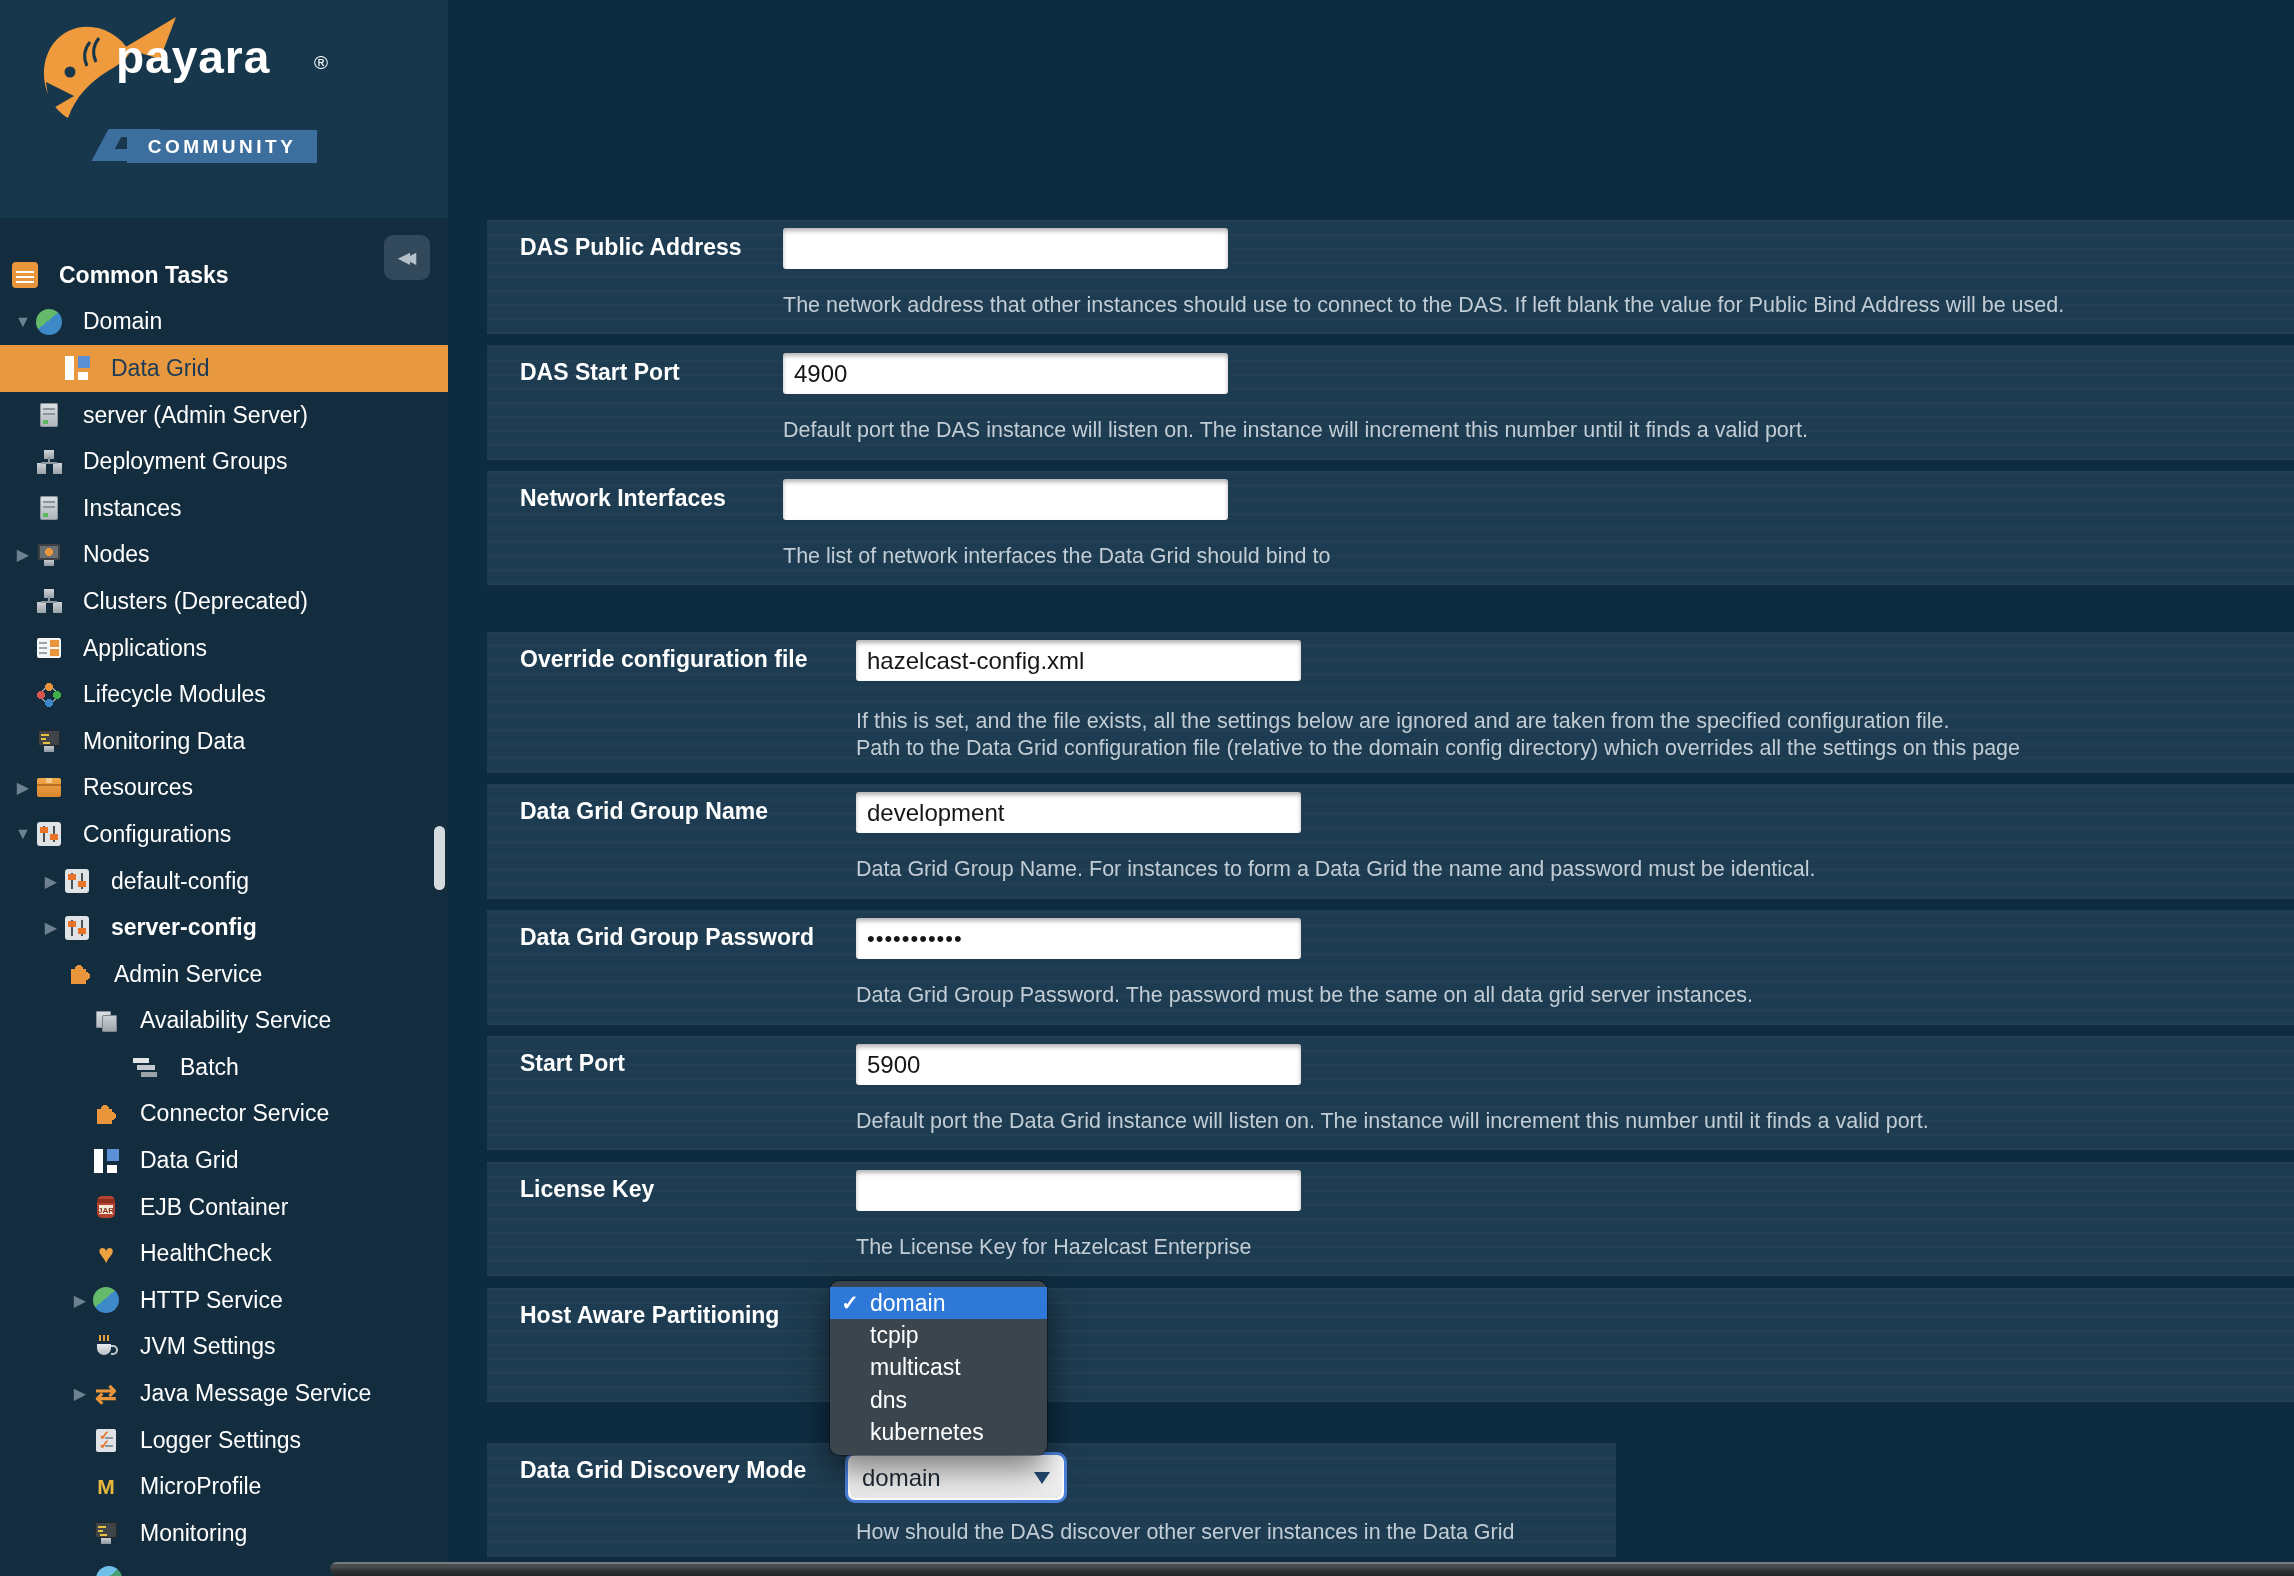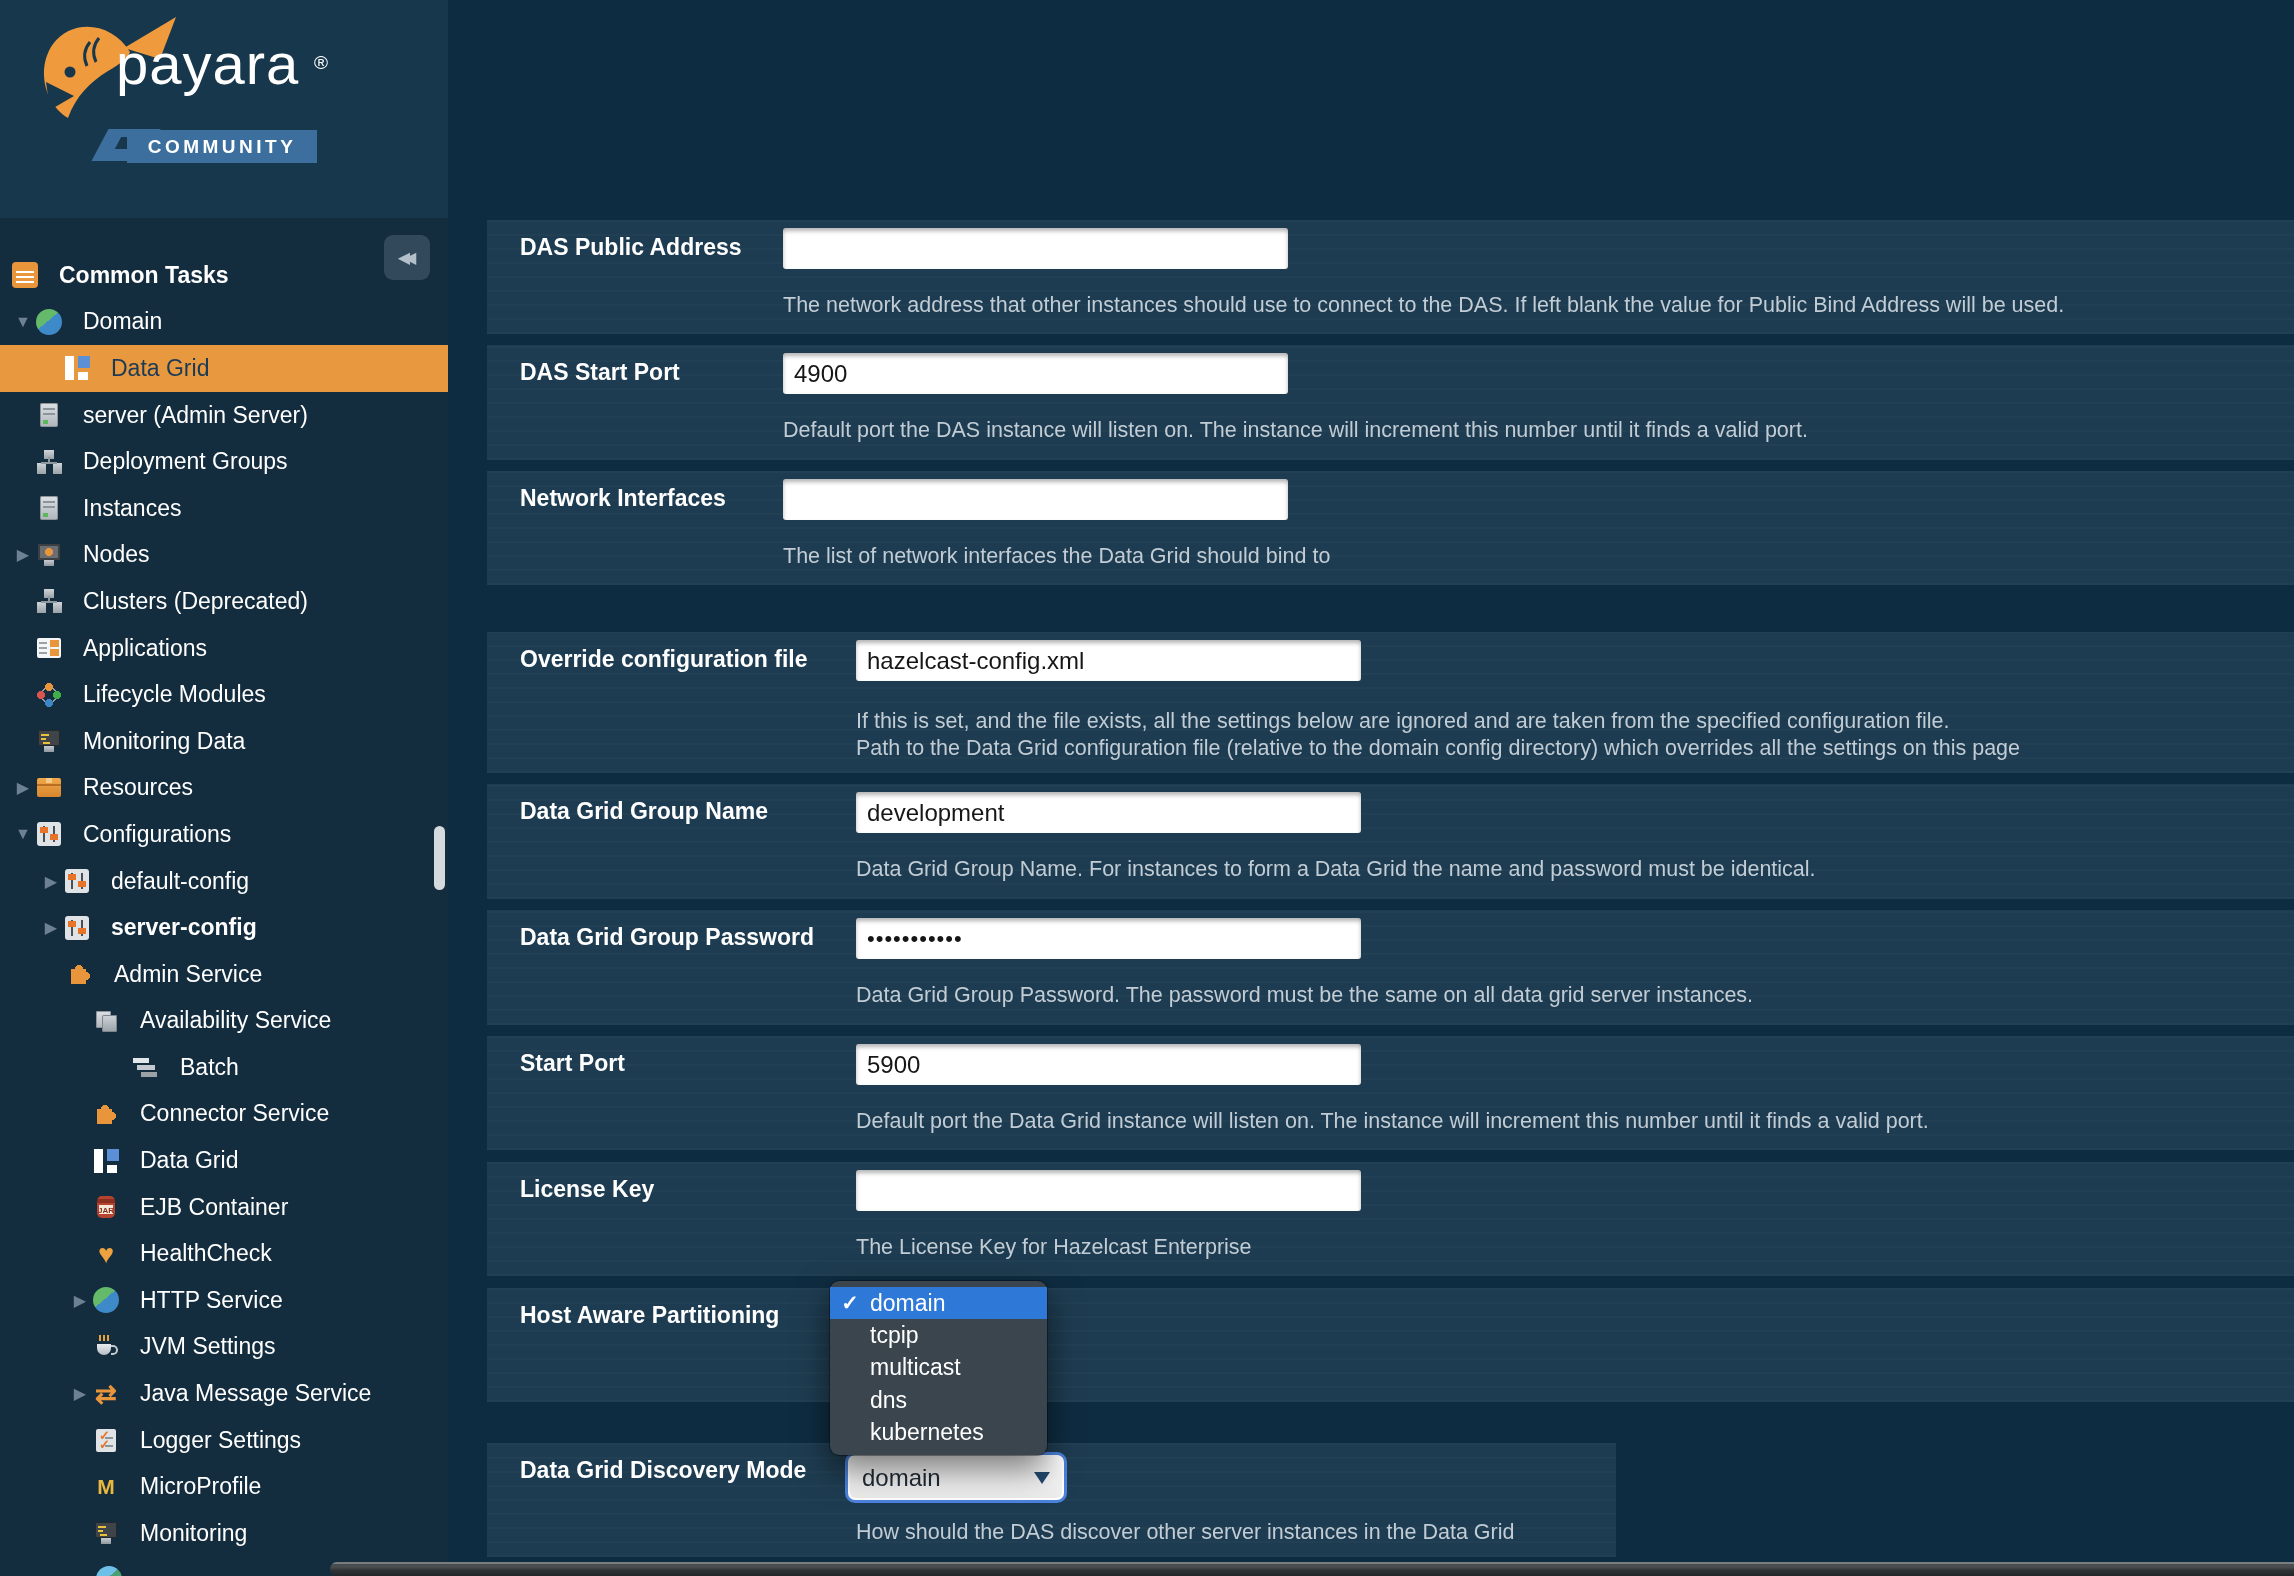--- a/index.html
+++ b/index.html
@@ -1,20 +1,20 @@
 <!DOCTYPE html>
 <html><head>
 <meta charset="utf-8">
 <style>
   html,body{margin:0;padding:0;background:#0e2c41;}
   .page{position:relative;width:2294px;height:1576px;overflow:hidden;
         font-family:"Liberation Sans",sans-serif;-webkit-font-smoothing:antialiased;}
   
   .header{position:absolute;left:0;top:0;width:448px;height:218px;background:#17374c;z-index:5;}
-  .brand{position:absolute;left:116px;top:30px;font-size:58px;font-weight:normal;color:#fff;letter-spacing:1px;}
+  .brand{position:absolute;left:116px;top:30px;font-size:46px;font-weight:bold;color:#fff;letter-spacing:1px;}
   .reg{position:absolute;left:314px;top:52px;font-size:19px;color:#fff;}
   .ribbon{position:absolute;left:127px;top:130px;width:190px;height:33px;background:#3c6f9d;
           display:flex;align-items:center;justify-content:center;color:#fff;font-weight:bold;
           font-size:19px;letter-spacing:3.5px;z-index:2;}
   .ribbon-tail{position:absolute;left:100px;top:129px;width:52px;height:32px;background:#3c6f9d;
           transform:skewX(-28deg);}
   .ribbon-notch{position:absolute;left:118px;top:137px;width:15px;height:12px;background:#17374c;
           transform:skewX(-28deg);}
   .fishsvg{position:absolute;left:38px;top:10px;}
   
@@ -108,21 +108,21 @@
       background-image:linear-gradient(#8c959c,#8c959c),linear-gradient(#8c959c,#8c959c);
       background-size:8px 2px,8px 2px;background-position:9px 8px,9px 16px;background-repeat:no-repeat;}
   .i-logger::after{content:"✓";position:absolute;left:6px;top:1px;color:#e8742a;font-size:13px;font-weight:bold;
       text-shadow:0 9px 0 #e8742a;}
   .i-mp::before{content:"M";font-weight:bold;color:#e9b83d;font-size:21px;}
   
   .content{position:absolute;left:448px;top:0;width:1846px;height:1576px;background:#0e2c41;}
   .frow{position:absolute;left:39px;width:1807px;background:#1e3c51;
         background-image:repeating-linear-gradient(0deg,rgba(255,255,255,0.02) 0 2px,rgba(0,0,0,0) 2px 14px);}
   .flabel{position:absolute;left:33px;top:12px;font-size:23px;font-weight:bold;color:#fff;line-height:30px;white-space:nowrap;}
-  .finput{position:absolute;top:8px;width:505px;height:41px;border:none;border-radius:3px;background:#fff;
+  .finput{position:absolute;top:8px;width:445px;height:41px;border:none;border-radius:3px;background:#fff;
         font-family:"Liberation Sans",sans-serif;font-size:24px;padding:0 11px;color:#161616;
         box-shadow:inset 0 3px 4px rgba(0,0,0,.30);box-sizing:border-box;outline:none;}
   .finput.pw{font-size:22px;letter-spacing:1px;}
   .fhelp{position:absolute;font-size:21.5px;line-height:27px;color:#c2ccd4;white-space:nowrap;overflow:hidden;}
   
   .popup{position:absolute;left:382px;top:1281px;width:217px;height:174px;background:#3a454e;border-radius:9px;
         box-shadow:0 14px 34px rgba(0,0,0,.55),0 0 0 1px rgba(0,0,0,.35);padding:6px 0;box-sizing:border-box;z-index:70;}
   .pitem{height:32.4px;display:flex;align-items:center;color:#fff;font-size:23px;cursor:pointer;}
   .pitem.on{background:#2e79d8;}
   .pitem .chk{width:40px;flex:0 0 40px;display:flex;justify-content:center;font-size:21px;font-weight:bold;}

